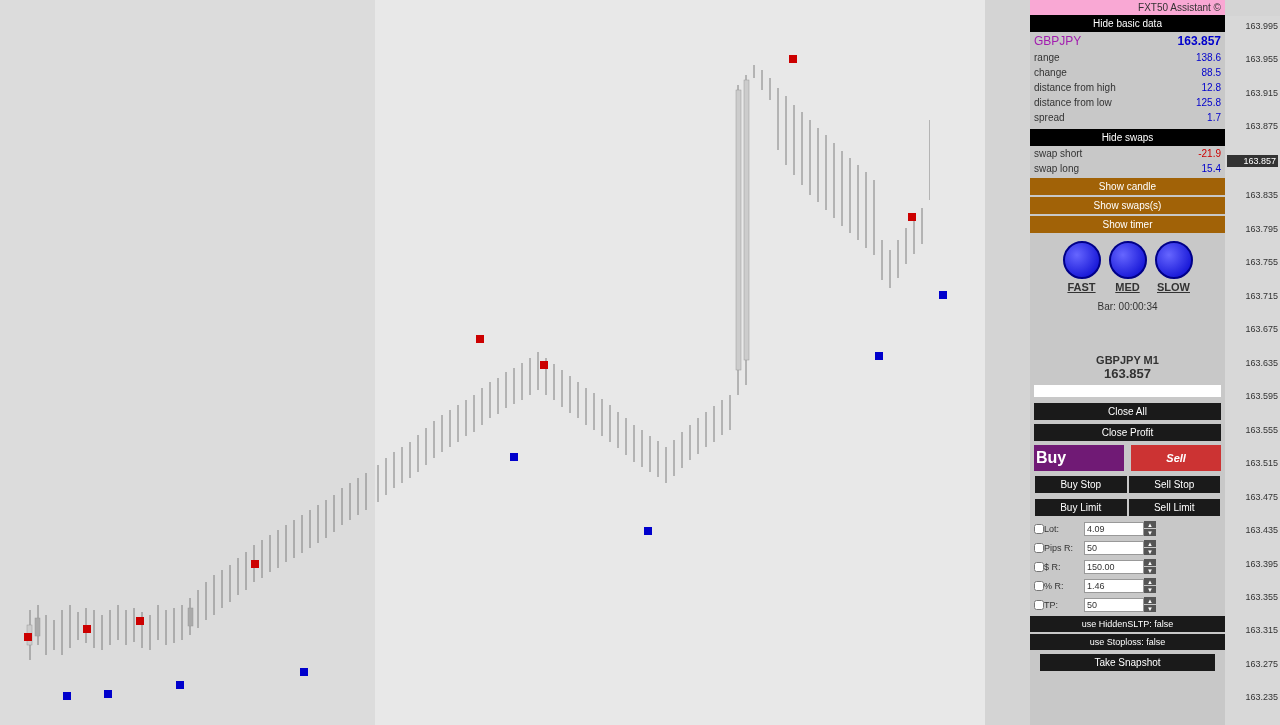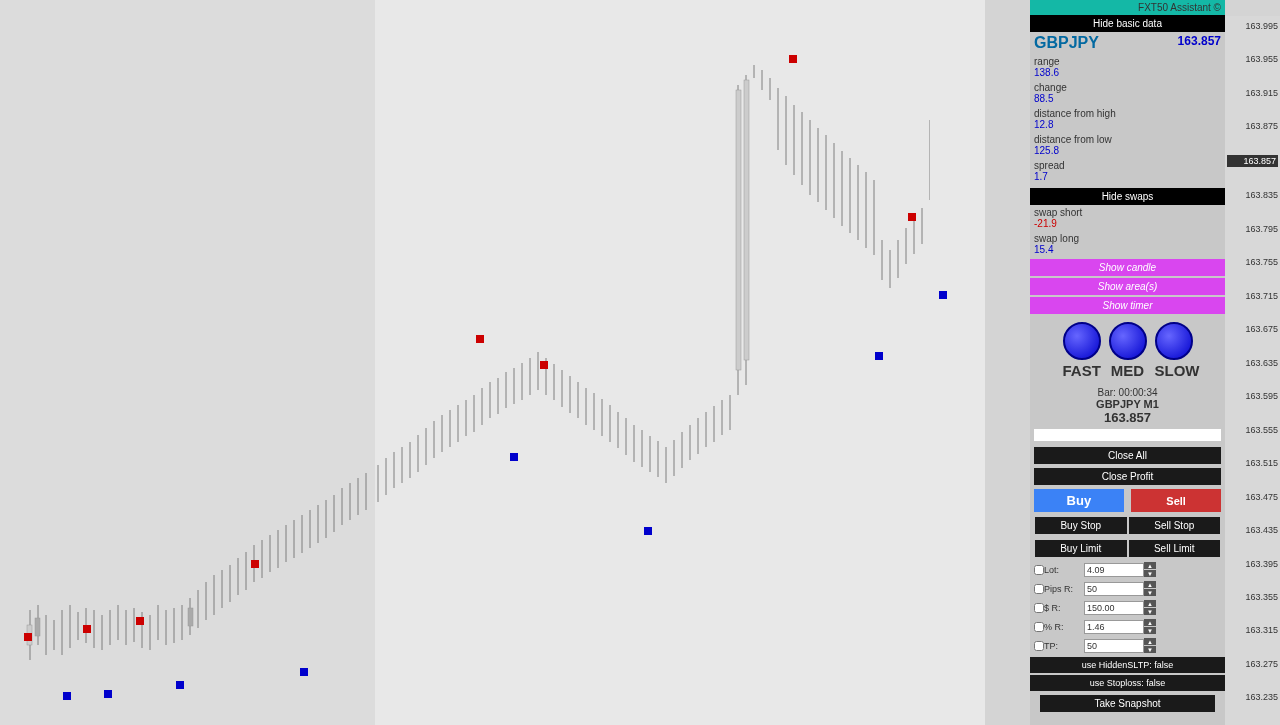--- a/index.html
+++ b/index.html
@@ -65,21 +65,21 @@
       right: 55px;
       top: 0;
       width: 195px;
       height: 725px;
       background: #c8c8c8;
       overflow-y: auto;
     }
 
     
     .fxt-header {
-      background: #14b8a6;
+      background: #f9a8d4;
       text-align: right;
       padding: 2px 4px;
       font-size: 10px;
       color: #333;
     }
 
     
     .section-btn {
       background: #000000;
       color: #fff;
@@ -90,51 +90,49 @@
       width: 100%;
       border: none;
       display: block;
     }
 
     .data-row {
       display: flex;
       justify-content: space-between;
       padding: 2px 4px;
       font-size: 10px;
-      flex-direction: column;
     }
 
     .data-label { color: #333; }
     .data-value { color: #333; font-weight: normal; }
     .data-value.blue { color: #0000cc; }
     .data-value.red-val { color: #cc0000; }
 
     
     .symbol-row {
       display: flex;
       justify-content: space-between;
       padding: 2px 4px;
     }
-    .symbol-name { font-size: 16px; font-weight: bold; color: #0369a1; }
+    .symbol-name { font-size: 12px; font-weight: normal; color: #a21caf; }
     .symbol-price { font-size: 12px; font-weight: bold; color: #0000cc; }
 
     
     
     .action-btn {
-      background: #d946ef;
+      background: #a16207;
       color: #fff;
       text-align: center;
       padding: 3px 20px;
       font-size: 10px;
       cursor: pointer;
       width: 100%;
       border: none;
       display: block;
       margin-top: 2px;
-      font-style: italic;
     }
 
     
     .speed-section {
       display: flex;
       justify-content: center;
       gap: 8px;
       padding: 8px 4px 2px 4px;
     }
 
@@ -155,32 +153,33 @@
     .speed-label-row {
       display: flex;
       justify-content: center;
       gap: 8px;
       padding: 0 4px 4px 4px;
     }
 
     .speed-label {
       width: 38px;
       text-align: center;
-      font-size: 15px;
+      font-size: 11px;
       color: #333;
       font-weight: bold;
+      text-decoration: underline;
     }
 
     .bar-info {
       text-align: center;
       padding: 4px 2px 0 2px;
     }
 
     .bar-info .bar-time { font-size: 10px; color: #333; }
-    .bar-info .bar-symbol { font-size: 11px; font-weight: bold; color: #333; }
+    .bar-info .bar-symbol { font-size: 11px; font-weight: bold; color: #333; margin-top: 42px; }
     .bar-info .bar-price { font-size: 13px; font-weight: bold; color: #333; }
 
     .white-bar {
       background: #fff;
       height: 12px;
       margin: 4px 4px;
     }
 
     
     .scalping-title {
@@ -215,41 +214,42 @@
       width: 50%;
       text-align: center;
       padding: 3px 4px;
       font-size: 10px;
       cursor: pointer;
       border: none;
       margin: 1px;
     }
 
     .buy-btn {
-      background: #3b82f6;
+      background: #701a75;
       color: #fff;
       width: 48%;
-      text-align: center;
+      text-align: left;
       padding: 4px 2px;
-      font-size: 13px;
+      font-size: 16px;
       font-weight: bold;
       cursor: pointer;
       border: none;
     }
 
     .sell-btn {
       background: #cc3333;
       color: #fff;
       width: 48%;
       text-align: center;
       padding: 4px 2px;
       font-size: 11px;
       font-weight: bold;
       cursor: pointer;
       border: none;
+      font-style: italic;
     }
 
     .btn-pair-row {
       display: flex;
       justify-content: space-between;
       padding: 2px 4px;
     }
 
     
     .input-row {
@@ -574,21 +574,21 @@
     <span class="data-label">swap short</span>
     <span class="data-value red-val">-21.9</span>
   </div>
   <div class="data-row">
     <span class="data-label">swap long</span>
     <span class="data-value blue">15.4</span>
   </div>
 
   
   <button class="action-btn">Show candle</button>
-  <button class="action-btn">Show area(s)</button>
+  <button class="action-btn">Show swaps(s)</button>
   <button class="action-btn">Show timer</button>
 
   
   <div class="speed-section">
     <div class="speed-btn"></div>
     <div class="speed-btn"></div>
     <div class="speed-btn"></div>
   </div>
   <div class="speed-label-row">
     <span class="speed-label">FAST</span>

